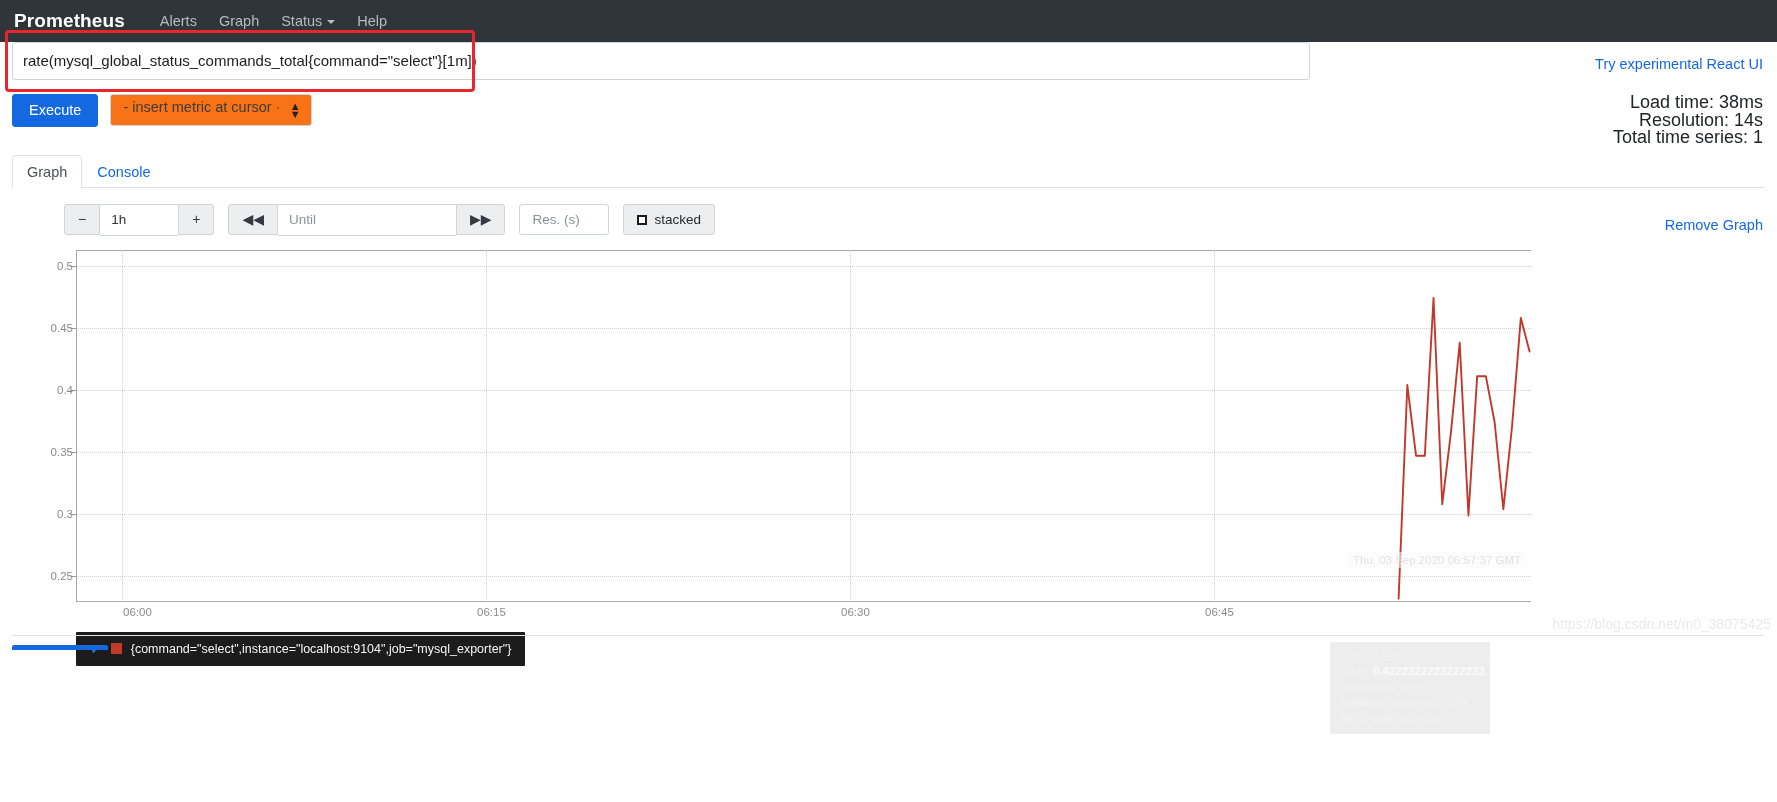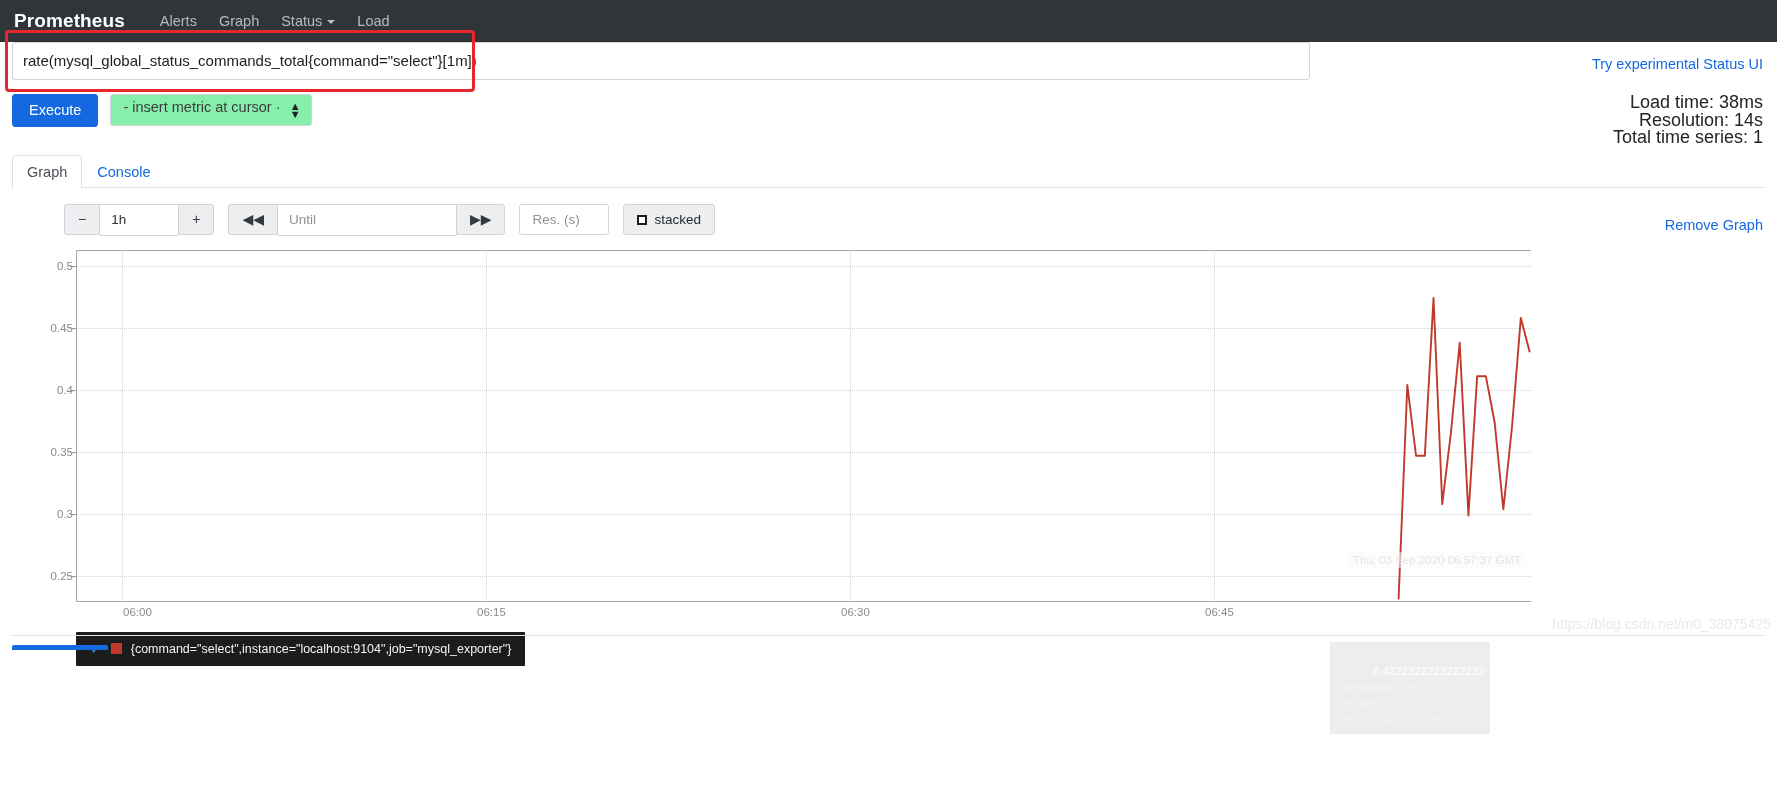--- a/index.html
+++ b/index.html
@@ -107,21 +107,21 @@
     font-size: 14.5px;
     padding: 8px 16px;
     border-radius: 3px;
     cursor: pointer;
     font-family: "Liberation Sans", sans-serif;
     line-height: 1;
   }
   .metric-select {
     border: 1px solid #ced4da;
     border-radius: 3px;
-    background: #86efac;
+    background: #f97316;
     font-size: 14.5px;
     color: #3c3c3c;
     padding: 7px 30px 13px 12px;
     position: relative;
     cursor: pointer;
     display: inline-flex;
     align-items: center;
     height: 32px;
     white-space: nowrap;
   }
@@ -371,27 +371,27 @@
   }
 </style>
 </head>
 <body>
 
 <div class="navbar">
   <span class="brand">Prometheus</span>
   <a class="navlink"><span>Alerts</span></a>
   <a class="navlink"><span>Graph</span></a>
   <a class="navlink"><span>Status</span><i class="caret"></i></a>
-  <a class="navlink"><span>Load</span></a>
+  <a class="navlink"><span>Help</span></a>
 </div>
 
 <div class="page">
 
   <div class="right-info">
-    <a class="react-link">Try experimental Status UI</a>
+    <a class="react-link">Try experimental React UI</a>
     <div class="stat">Load time: 38ms</div>
     <div class="stat">Resolution: 14s</div>
     <div class="stat">Total time series: 1</div>
   </div>
   <a class="remove-graph">Remove Graph</a>
 
 
   <div class="expr-wrap">
     <textarea class="expr-input" spellcheck="false" placeholder="Expression (press Shift+Enter for newlines)" style="">rate(mysql_global_status_commands_total{command="select"}[1m])</textarea>
     <div class="redbox"></div>

